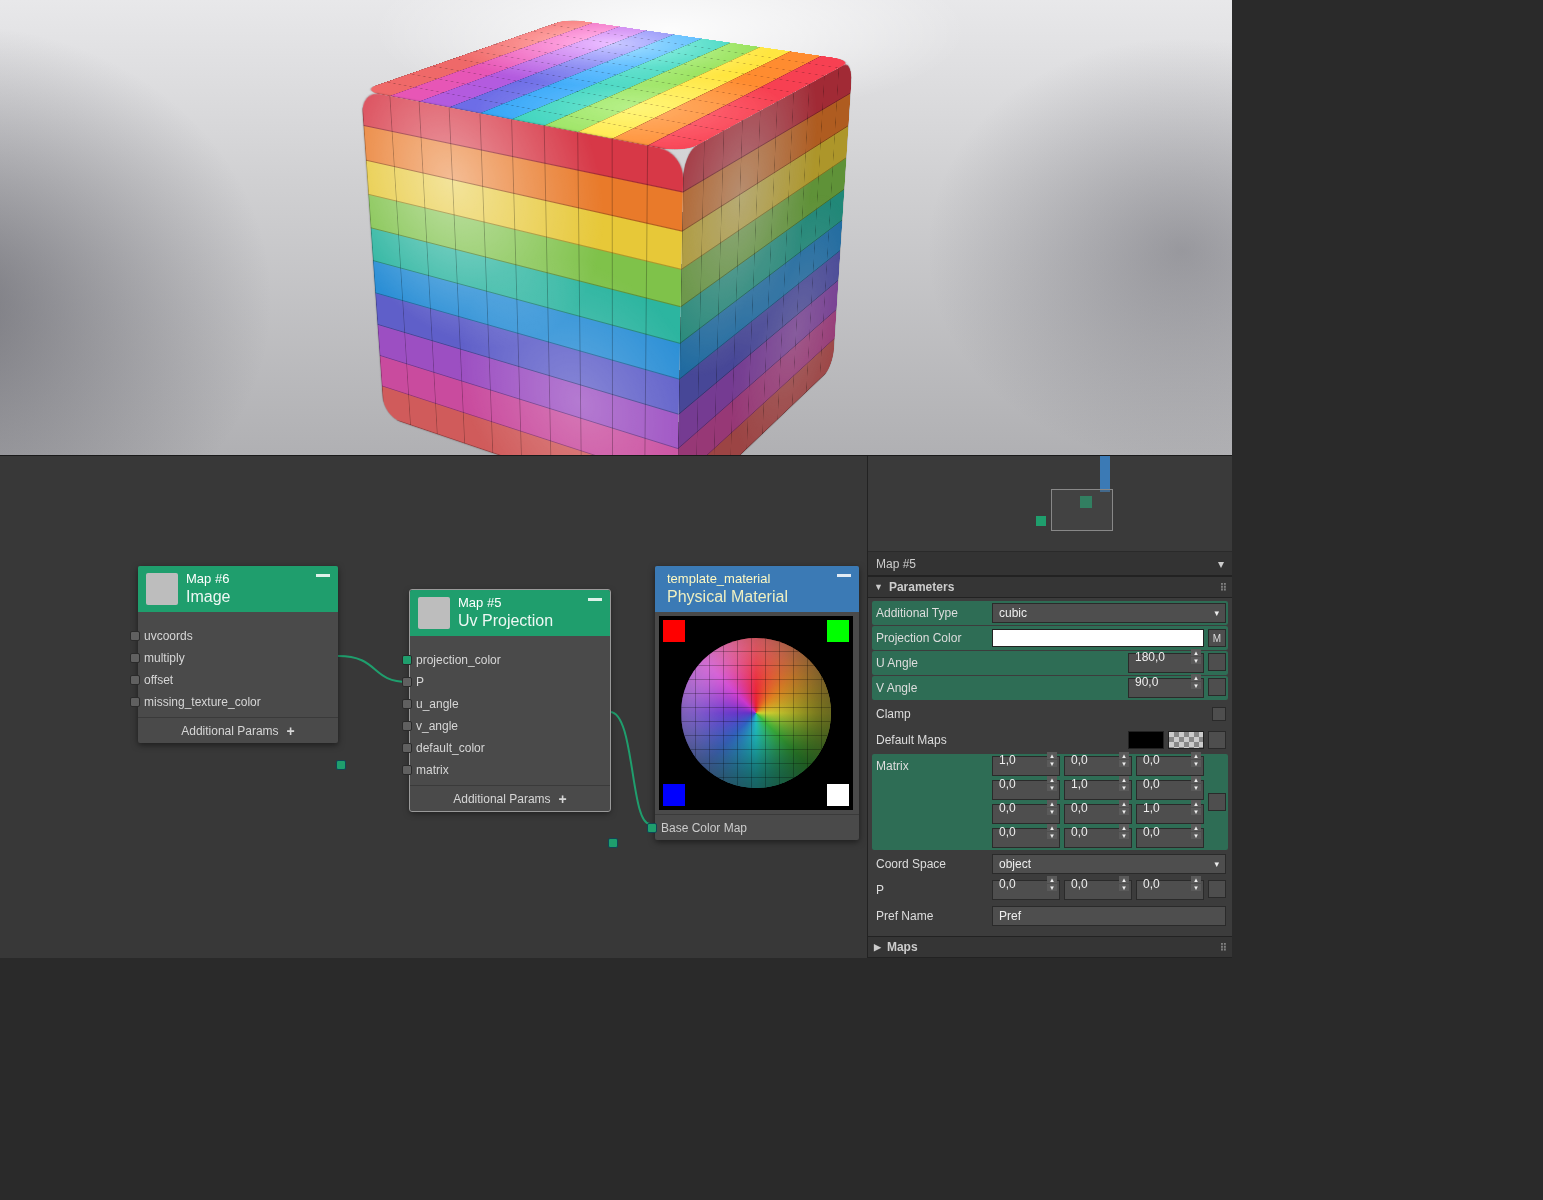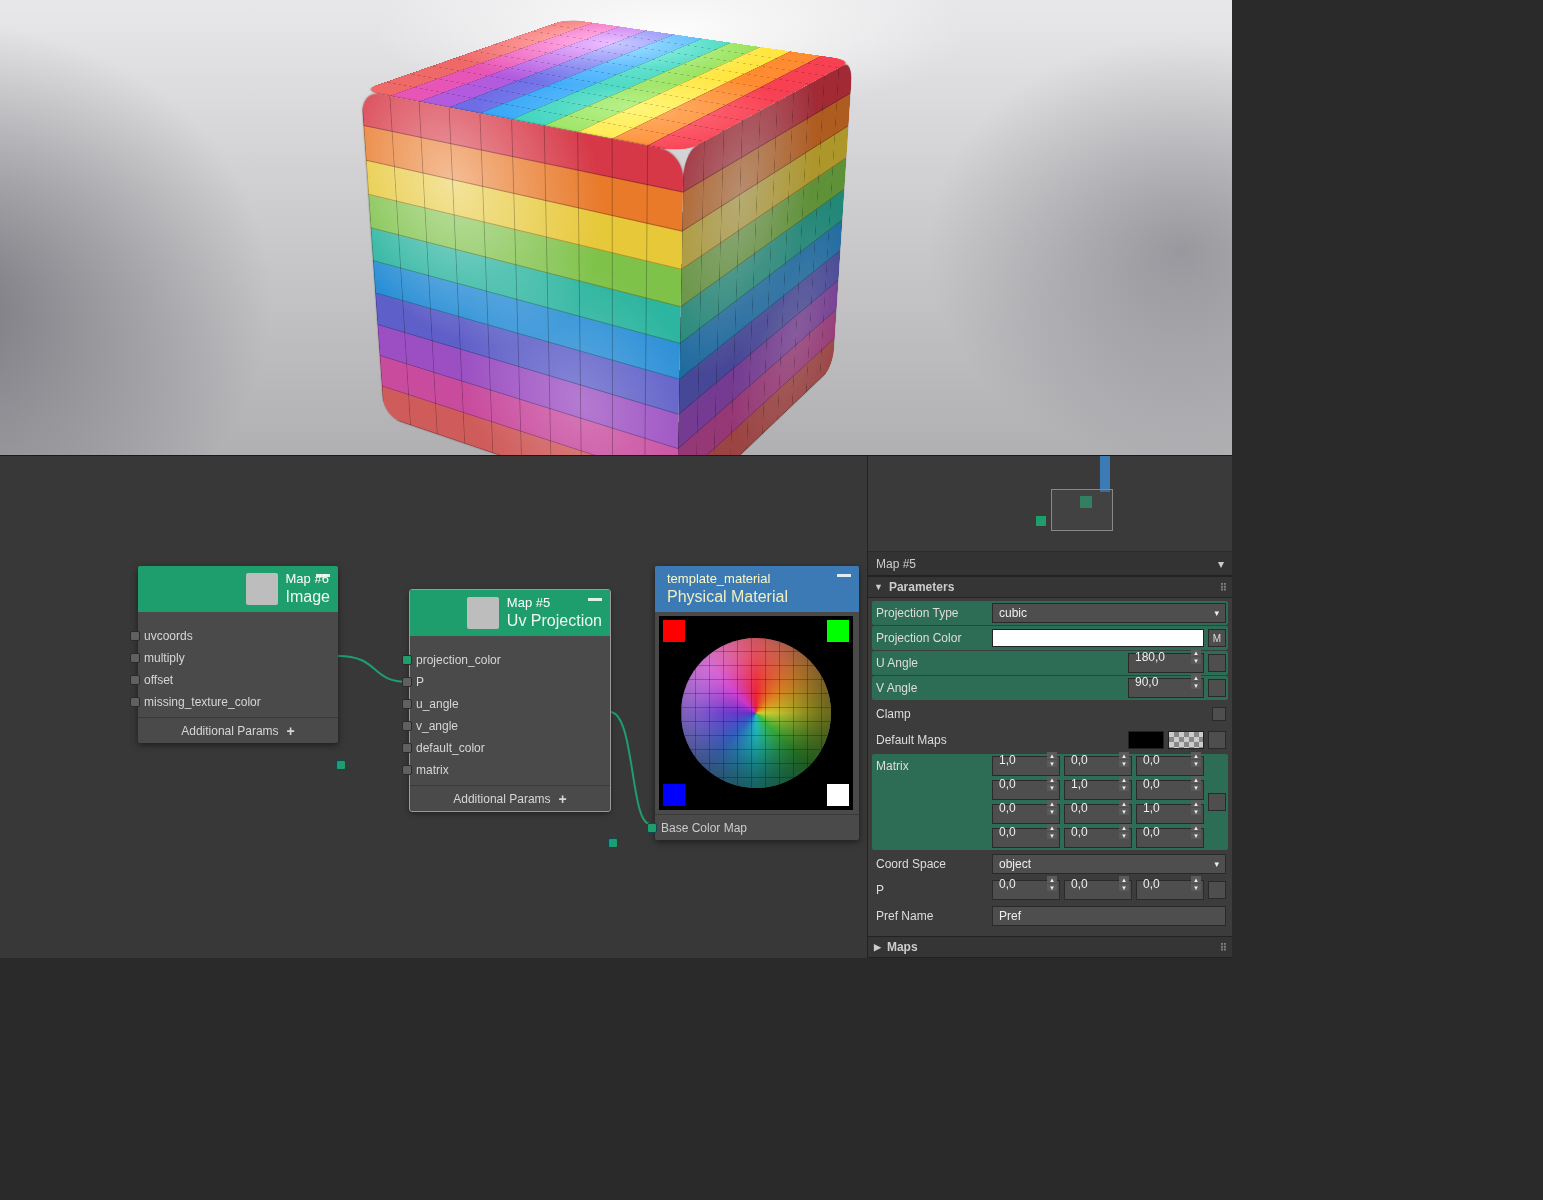--- a/index.html
+++ b/index.html
@@ -23,21 +23,21 @@
 .face .gloss { position:absolute; inset:0; border-radius:22px; background: radial-gradient(circle at 30% 20%, rgba(255,255,255,0.5), transparent 45%), radial-gradient(circle at 70% 75%, rgba(255,255,255,0.25), transparent 40%); pointer-events:none; }
 .face.top .stripes { transform: rotate(90deg); }
 .face.right .stripes { transform: scaleX(-1); }
 
 
 .editor { flex: 1; display: flex; background: #383838; position: relative; border-top: 1px solid #1a1a1a; }
 .graph { flex: 1; position: relative; background: #383838; }
 .node { position: absolute; background: #4a4a4a; border-radius: 2px; box-shadow: 0 2px 6px rgba(0,0,0,0.5); }
 .node.sel { outline: 1px solid #9a9a9a; }
 .node-head { display: flex; align-items: center; padding: 5px 8px; border-radius: 2px 2px 0 0; position: relative; }
-.node-head.green { background: #1f9e6d; color: #fff; justify-content: flex-end; }
+.node-head.green { background: #1f9e6d; color: #fff; }
 .node-head.blue  { background: #3b7ab5; color: #fef9c3; }
 .node-thumb { width: 32px; height: 32px; background: #bdbdbd; margin-right: 8px; border-radius: 2px; }
 .node-titles { display: flex; flex-direction: column; line-height: 1.25; }
 .node-titles .t { font-size: 13px; }
 .node-titles .s { font-size: 16px; opacity: 0.92; }
 .node-collapse { position: absolute; right: 8px; top: 8px; width: 14px; height: 3px; background: rgba(255,255,255,0.85); cursor: pointer; }
 .node-params { padding: 4px 0; margin-top: 9px; }
 .param-row { display: flex; align-items: center; height: 22px; padding: 0 10px 0 6px; position: relative; }
 .param-row .sock-in { position: absolute; left: -8px; top: 6px; width: 10px; height: 10px; background: #606060; border: 1px solid #2a2a2a; border-radius: 2px; }
 .param-row .lbl { font-size: 12px; color: #d6d6d6; }
@@ -65,21 +65,21 @@
 .minimap .b3{position:absolute;right:186px;top:60px;width:10px;height:10px;background:#1f9e6d;}
 .map-sel { display:flex; align-items:center; height:24px; background:#333; border-bottom:1px solid #222; padding:0 8px; cursor:pointer; }
 .map-sel .chev { margin-left:auto; }
 .rollout-head { display:flex; align-items:center; height:22px; background:#353535; border-top:1px solid #222; border-bottom:1px solid #222; padding:0 6px; font-weight:600; font-size:12px; cursor:pointer; }
 .rollout-head .tri { margin-right:6px; font-size:9px; }
 .rollout-head .grip { margin-left:auto; opacity:.5; font-size:10px; letter-spacing:-1px; }
 .rollout-body { padding: 2px 6px 6px 6px; }
 .rollout-body .prow { display:flex; align-items:center; min-height:24px; margin:2px 0; }
 .prow.hi { background: rgba(31,158,109,0.5); border-radius:2px; padding:2px; margin:1px -2px; }
 .prow .plab { width: 118px; color:#ddd; font-size:12px; padding-left:2px; }
-.prow .pctrl { flex:1; display:flex; gap:4px; align-items:center; }
+.prow .pctrl { flex:1; display:flex; gap:4px; }
 .dd { flex:1; height:20px; background:#4e4e4e; border:1px solid #2a2a2a; display:flex; align-items:center; padding:0 6px; color:#eee; cursor:pointer; position:relative; }
 .dd .chev{ margin-left:auto; font-size:9px; }
 .swatch { width:70px; height:18px; border:1px solid #222; }
 .swatch.white{background:#fff}
 .swatch.black{background:#000}
 .swatch.checker{background:repeating-conic-gradient(#888 0 25%, #ccc 0 50%) 0 0/10px 10px}
 .tbtn { width:18px; height:18px; background:#4e4e4e; border:1px solid #2a2a2a; display:flex; align-items:center; justify-content:center; color:#ddd; cursor:pointer; font-size:10px; }
 .spin { position:relative; flex:1; min-width:0; height:20px; background:#4e4e4e; border:1px solid #2a2a2a; display:flex; align-items:center; padding:0 16px 13px 6px; color:#eee; }
 .spin .ar{position:absolute;right:2px;width:10px;display:flex;flex-direction:column;gap:1px;}
 .spin .ar div{height:7px;background:#5a5a5a;font-size:7px;line-height:7px;text-align:center;cursor:pointer;}
@@ -270,21 +270,21 @@
 
       <div class="rollout-head">
         <span class="tri">▼</span>
         <span>Parameters</span>
         <span class="grip">⠿</span>
       </div>
 
       <div class="rollout-body">
 
         <div class="prow hi">
-          <div class="plab">Projection Type</div>
+          <div class="plab">Additional Type</div>
           <div class="pctrl">
             <div class="dd">
               <span>cubic</span>
               <span class="chev">▾</span>
             </div>
           </div>
         </div>
 
         <div class="prow hi">
           <div class="plab">Projection Color</div>

